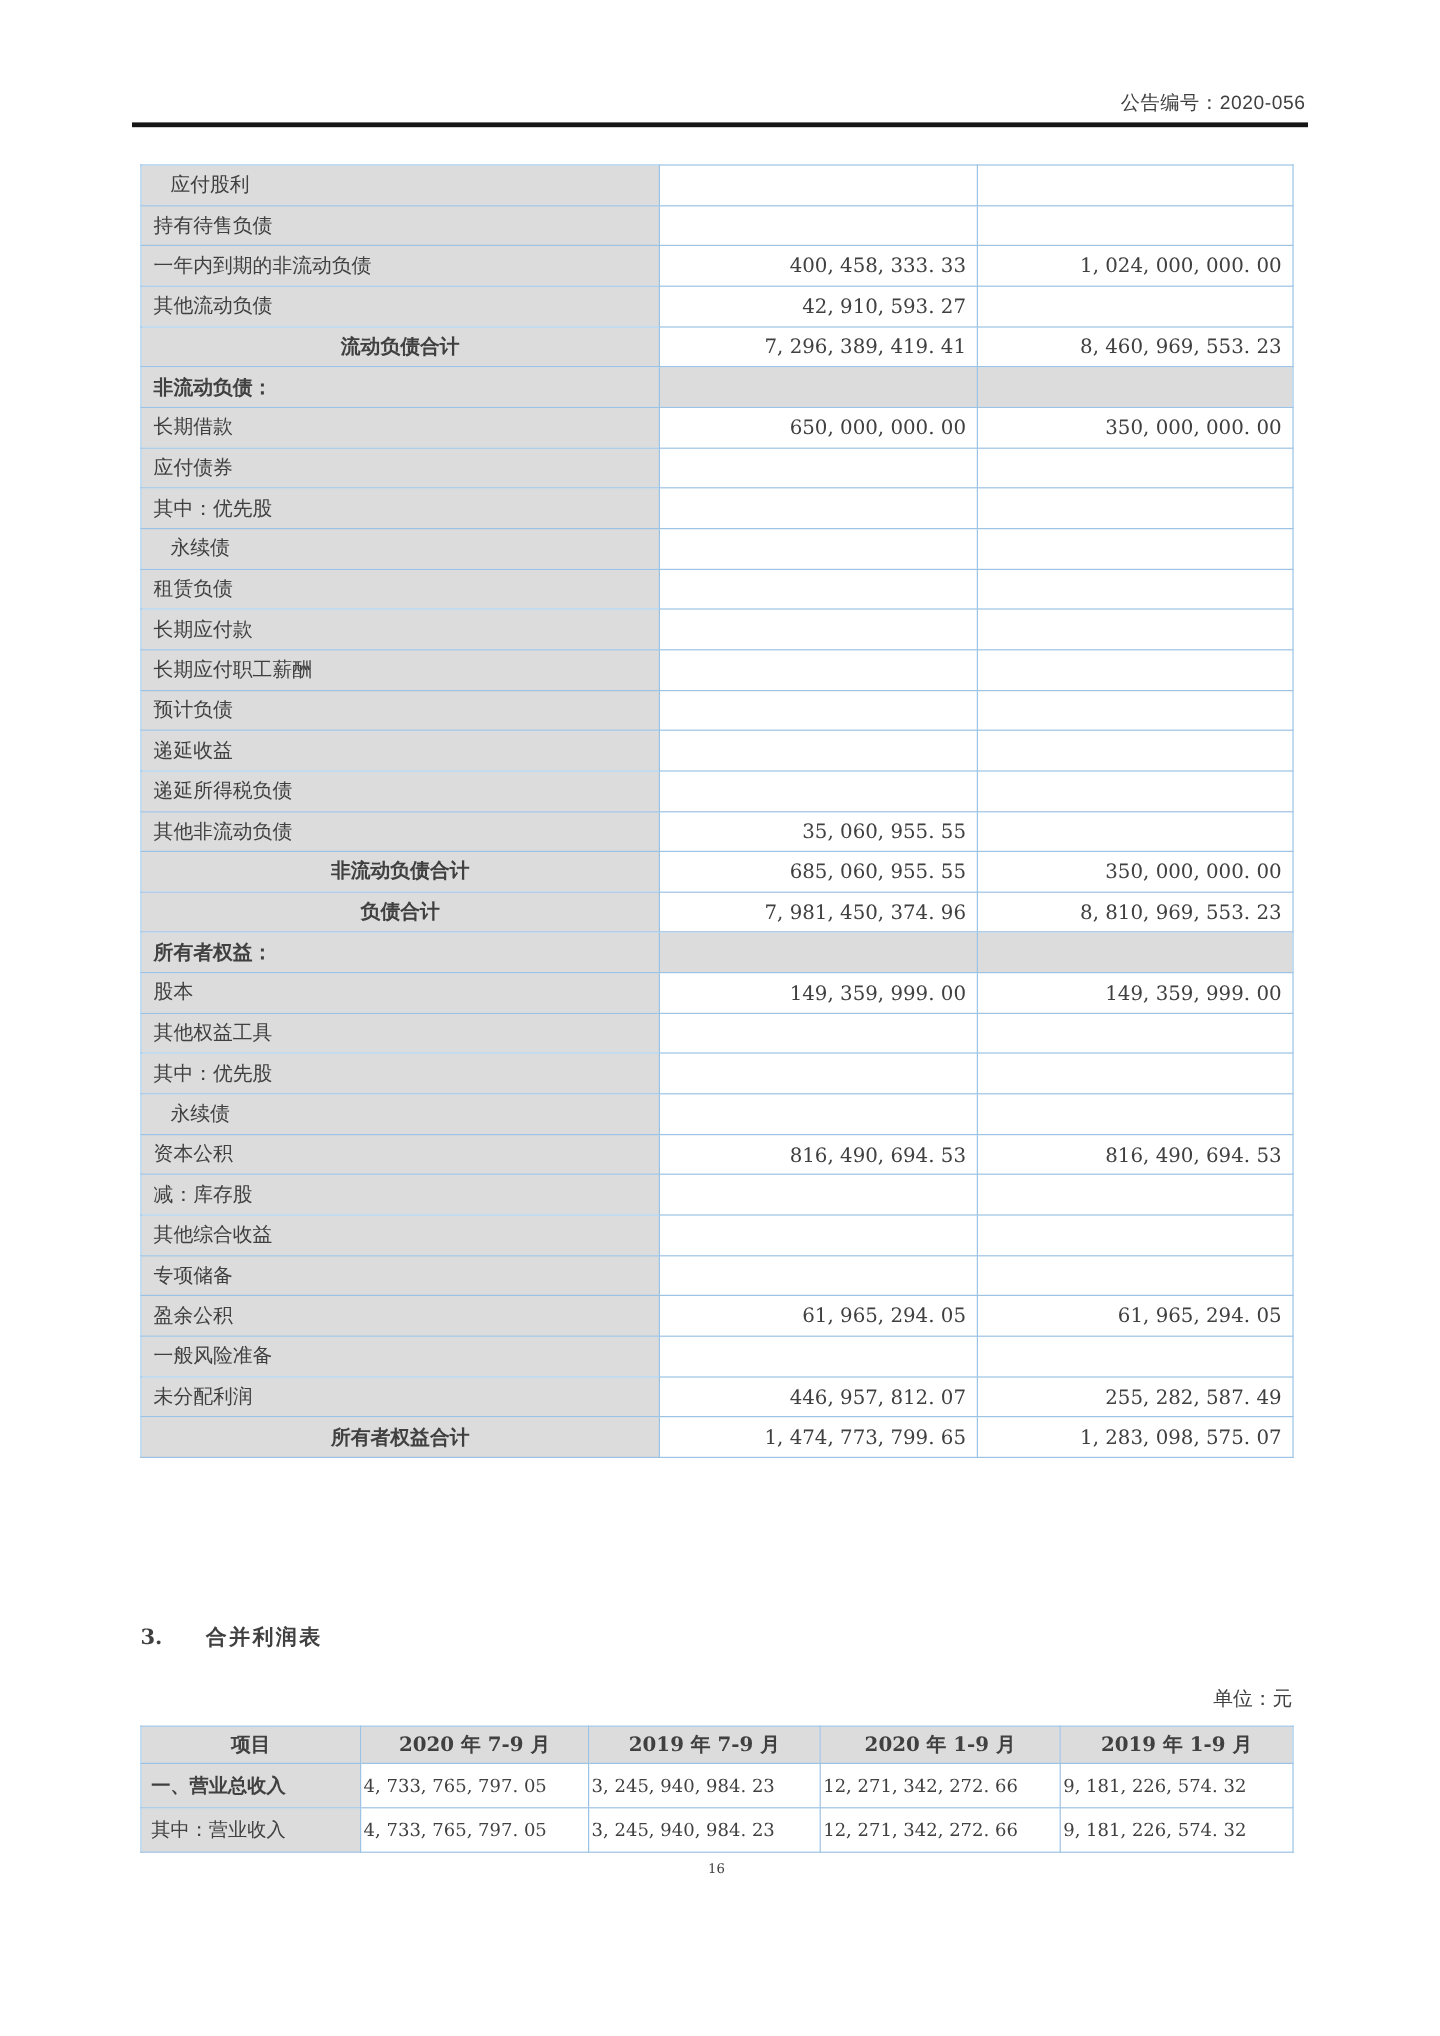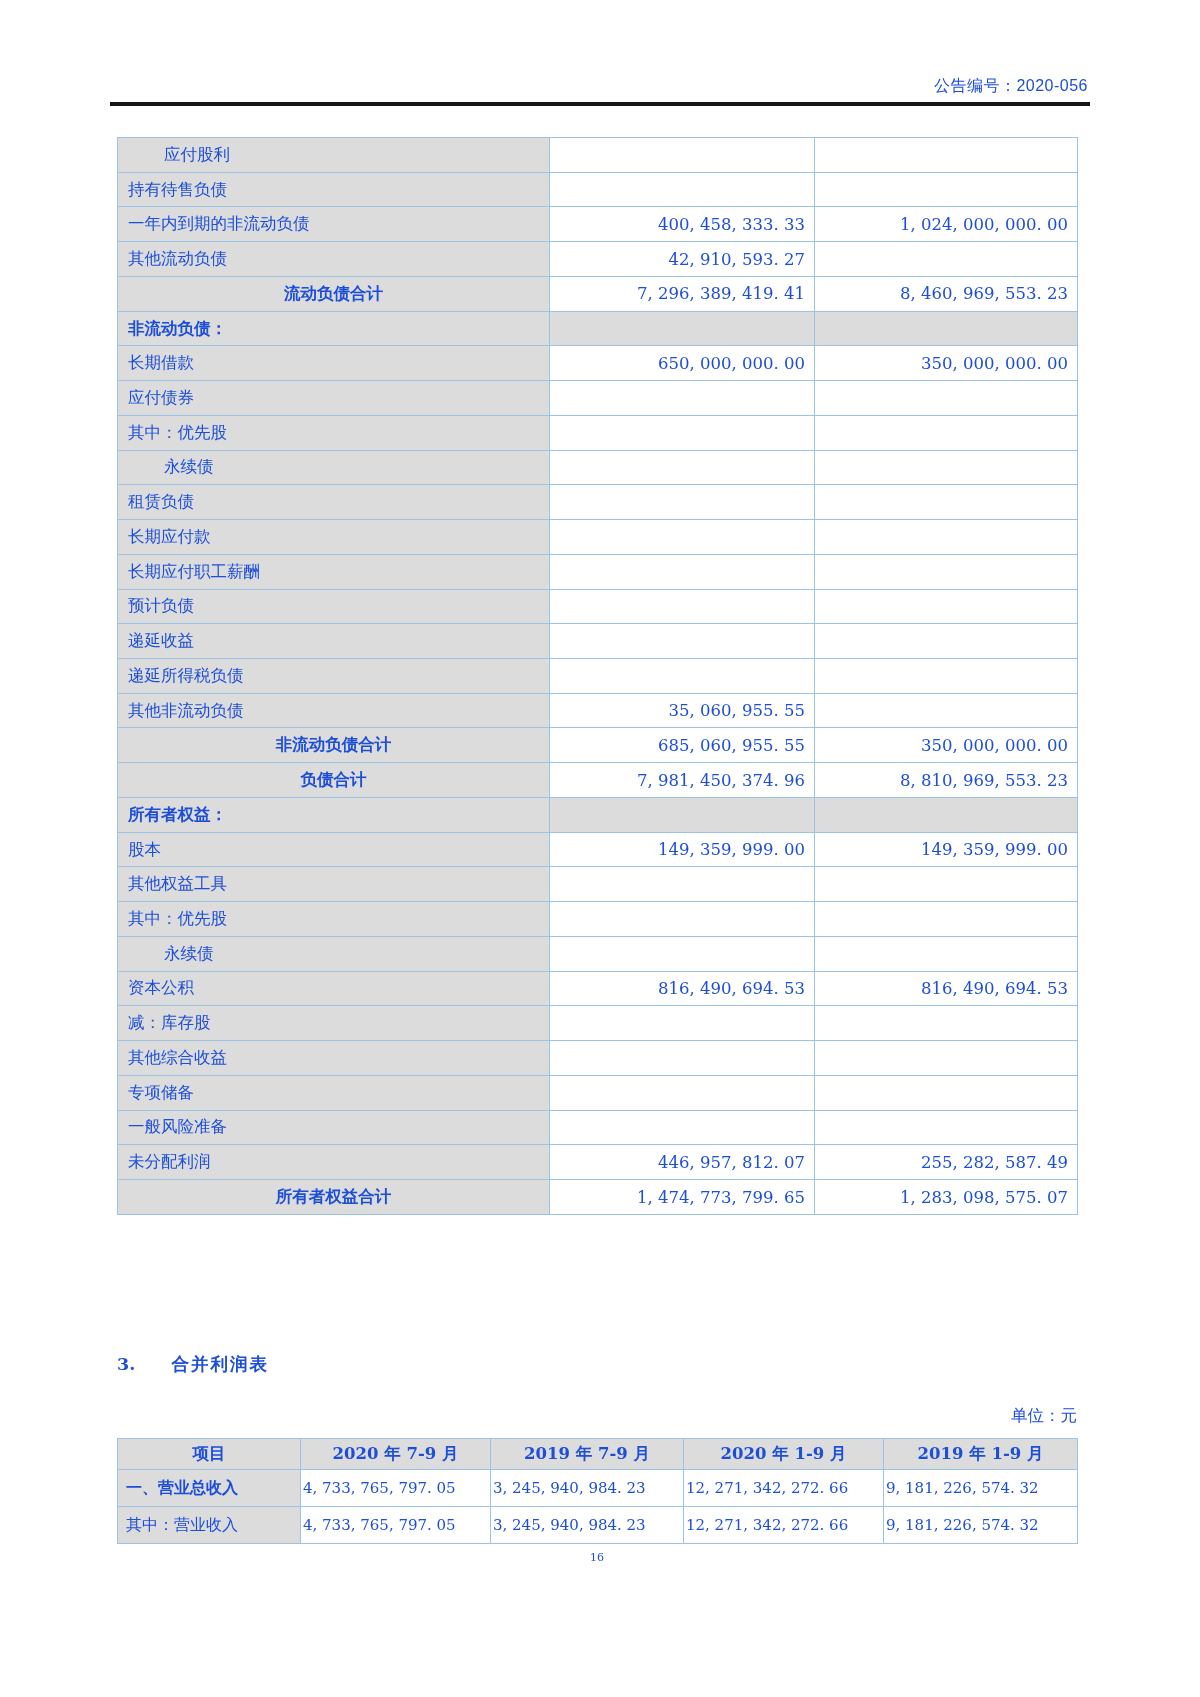--- a/index.html
+++ b/index.html
@@ -1,39 +1,39 @@
 <!DOCTYPE html>
 <html><head>
 <meta charset="utf-8">
 <style>
   html,body { margin:0; padding:0; background:#ffffff; }
   .page {
     position:relative; width:1200px; height:1697px; background:#ffffff;
     font-family:"DejaVu Serif","Liberation Serif",serif;
-    color:#1d4ed8; overflow:hidden;
+    color:#404040; overflow:hidden;
   }
   .doc-number {
     position:absolute; top:76px; right:112px;
     font-size:16px; letter-spacing:0.5px;
     font-family:"Liberation Sans","DejaVu Sans",sans-serif;
   }
   .header-rule {
     position:absolute; top:102px; left:110px; width:980px; height:4px;
     background:#161616;
   }
   table { border-collapse:collapse; table-layout:fixed; }
   td, th { border:1px solid #9cc3e4; overflow:hidden; white-space:nowrap; }
 
   
   .t1 {
     position:absolute; top:137px; left:117px;
     width:960px; height:1078px; font-size:16.5px;
   }
   .t1 td.lab { background:#dcdcdc; text-align:left; padding:0 6px 0 10px; }
-  .t1 td.lab.ind { padding-left:46px; }
+  .t1 td.lab.ind { padding-left:24px; }
   .t1 td.lab.tot { text-align:center; font-weight:bold; padding-left:6px; }
   .t1 td.num { background:#ffffff; text-align:right; padding:0 9px 0 4px; }
   .t1 tr.sec td { background:#dcdcdc; }
   .t1 tr.sec td.lab { font-weight:bold; }
 
   
   .sigline { position:absolute; top:1226px; left:117px; width:960px; height:22px; font-size:16.5px; }
   .sigline .sig { position:absolute; top:0; }
   .sig-1 { left:0; }
   .sig-2 { left:292px; }
@@ -205,20 +205,25 @@
           <td class="lab">其他综合收益</td>
           <td class="num"></td>
           <td class="num"></td>
         </tr>
         <tr>
           <td class="lab">专项储备</td>
           <td class="num"></td>
           <td class="num"></td>
         </tr>
         <tr>
+          <td class="lab">盈余公积</td>
+          <td class="num">61, 965, 294. 05</td>
+          <td class="num">61, 965, 294. 05</td>
+        </tr>
+        <tr>
           <td class="lab">一般风险准备</td>
           <td class="num"></td>
           <td class="num"></td>
         </tr>
         <tr>
           <td class="lab">未分配利润</td>
           <td class="num">446, 957, 812. 07</td>
           <td class="num">255, 282, 587. 49</td>
         </tr>
         <tr>

